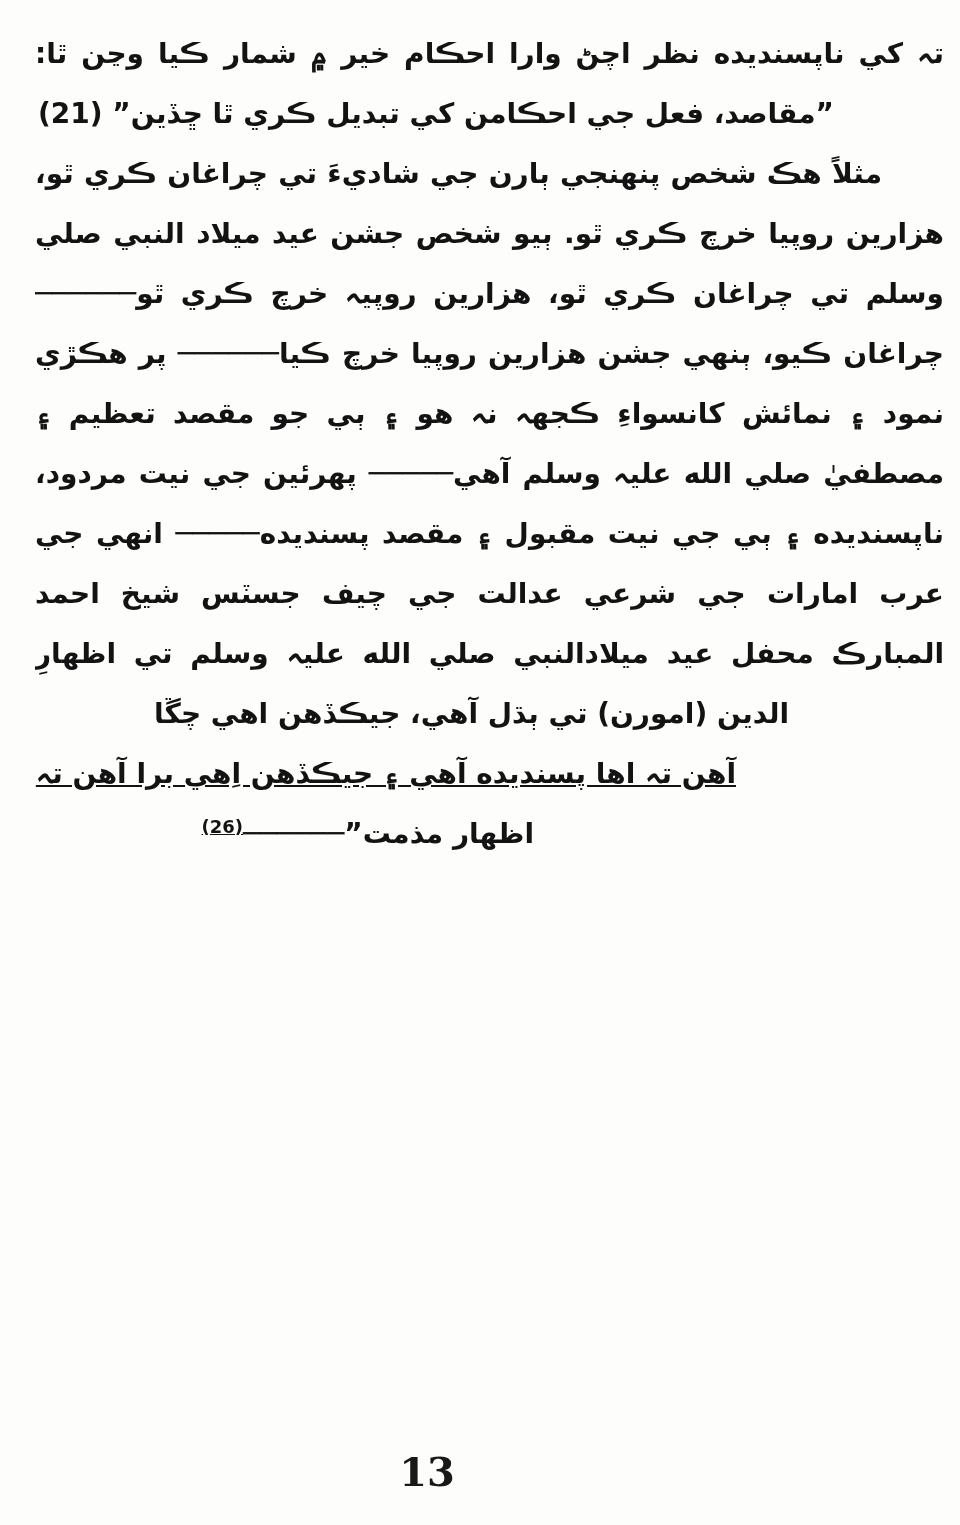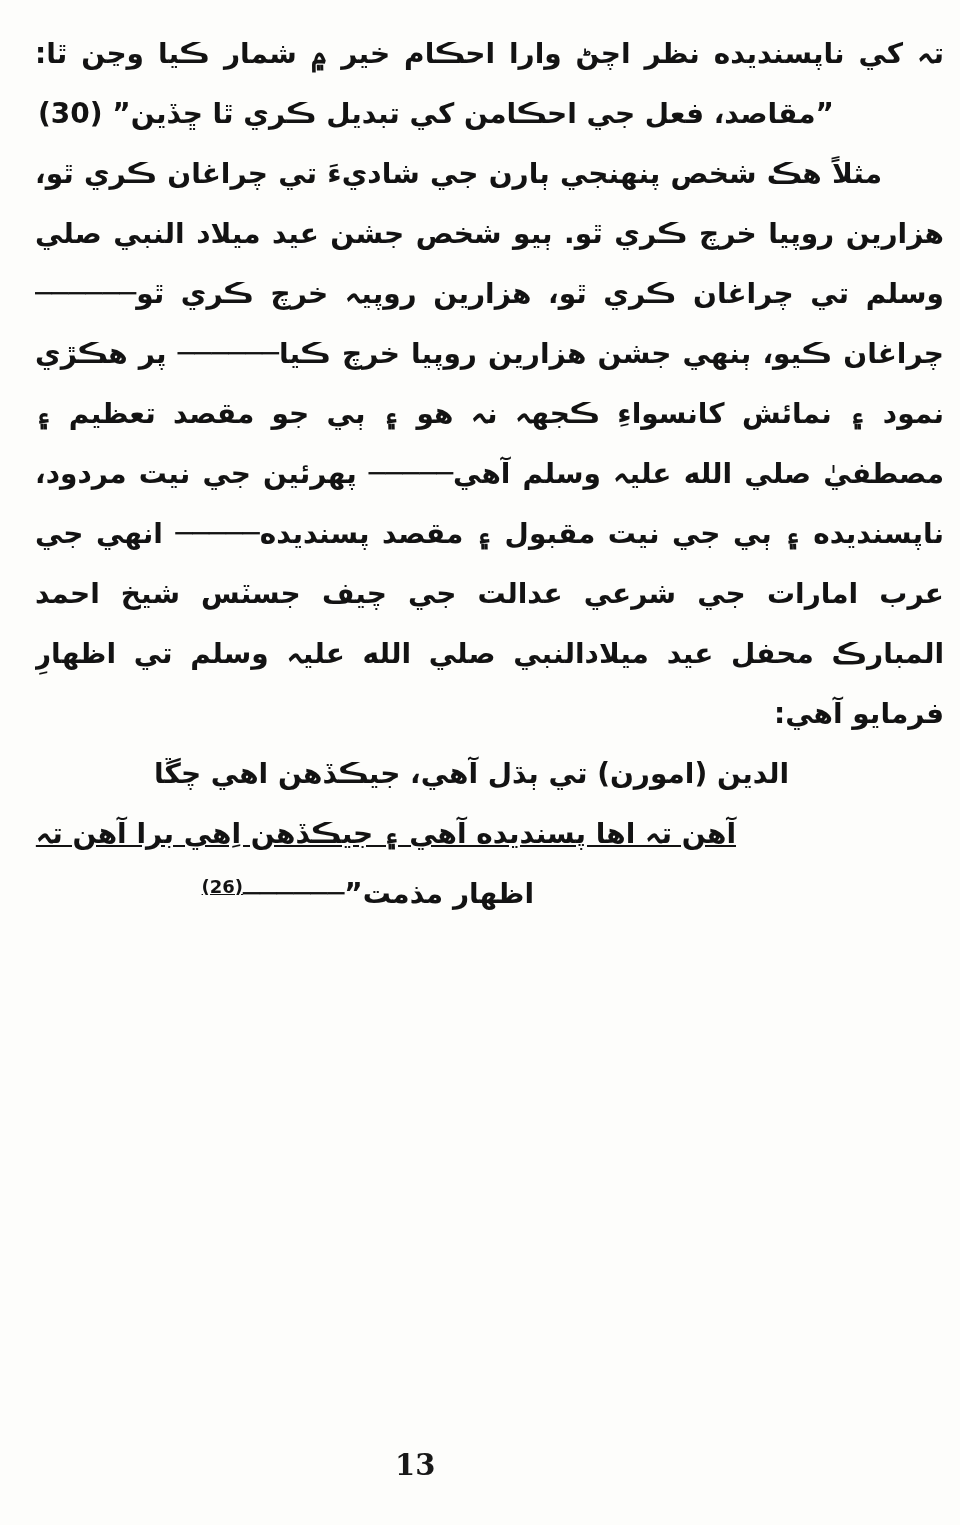--- a/index.html
+++ b/index.html
@@ -56,44 +56,44 @@
     unicode-bidi: embed;
     line-height: 1;
     text-decoration: underline;
   }
   .dash { font-weight: 400; }
   .page-number {
     position: absolute;
     top: 1448px;
     left: 395px;
     width: 64px;
+    text-align: center;
     font-family: "DejaVu Serif", serif;
-    font-size: 29px;
+    font-size: 40px;
     font-weight: 700;
     color: #181818;
   }
 </style>
 </head>
 <body>
 
 <div class="page">
 
   <div class="text-block">
     <div class="line justify">تہ کي ناپسنديده نظر اچڻ وارا احڪام خير ۾ شمار ڪيا وڃن ٿا: علامہ</div>
-    <div class="line right l3">”مقاصد، فعل جي احڪامن کي تبديل ڪري ٿا ڇڏين” (30)</div>
+    <div class="line right l3">”مقاصد، فعل جي احڪامن کي تبديل ڪري ٿا ڇڏين” (21)</div>
     <div class="line justify l4">مثلاً هڪ شخص پنهنجي ٻارن جي شاديءَ تي چراغان ڪري ٿو،</div>
     <div class="line justify">هزارين روپيا خرچ ڪري ٿو. ٻيو شخص جشن عيد ميلاد النبي صلي الله عليہ</div>
     <div class="line justify">وسلم تي چراغان ڪري ٿو، هزارين روپيہ خرچ ڪري ٿو────── ٻنهي جشن</div>
     <div class="line justify">چراغان ڪيو، ٻنهي جشن هزارين روپيا خرچ ڪيا────── پر هڪڙي جو مقصد</div>
     <div class="line justify">نمود ۽ نمائش کانسواءِ ڪجهہ نہ هو ۽ ٻي جو مقصد تعظيم ۽ تڪريم</div>
     <div class="line justify">مصطفيٰ صلي الله عليہ وسلم آهي───── پهرئين جي نيت مردود، مقصد</div>
     <div class="line justify">ناپسنديده ۽ ٻي جي نيت مقبول ۽ مقصد پسنديده───── انهي جي لاءِ متحده</div>
     <div class="line justify">عرب امارات جي شرعي عدالت جي چيف جسٽس شيخ احمد عبدالعزيز</div>
     <div class="line justify">المبارڪ محفل عيد ميلادالنبي صلي الله عليہ وسلم تي اظهارِ خيال ڪندي</div>
-    <div class="line right">فرمايو آهي:</div>
     <div class="line right l15">الدين (امورن) تي ٻڌل آهي، جيڪڏهن اهي چڱا</div>
     <div class="line right l16">آهن تہ اها پسنديده آهي ۽ جيڪڏهن اِهي برا آهن تہ</div>
     <div class="line right l17"><span>اظهار مذمت”</span><span class="dash">──────</span><span class="q-ref">(26)</span></div>
   </div>
 
   <div class="page-number">13</div>
 
 </div>
 
 </body></html>

